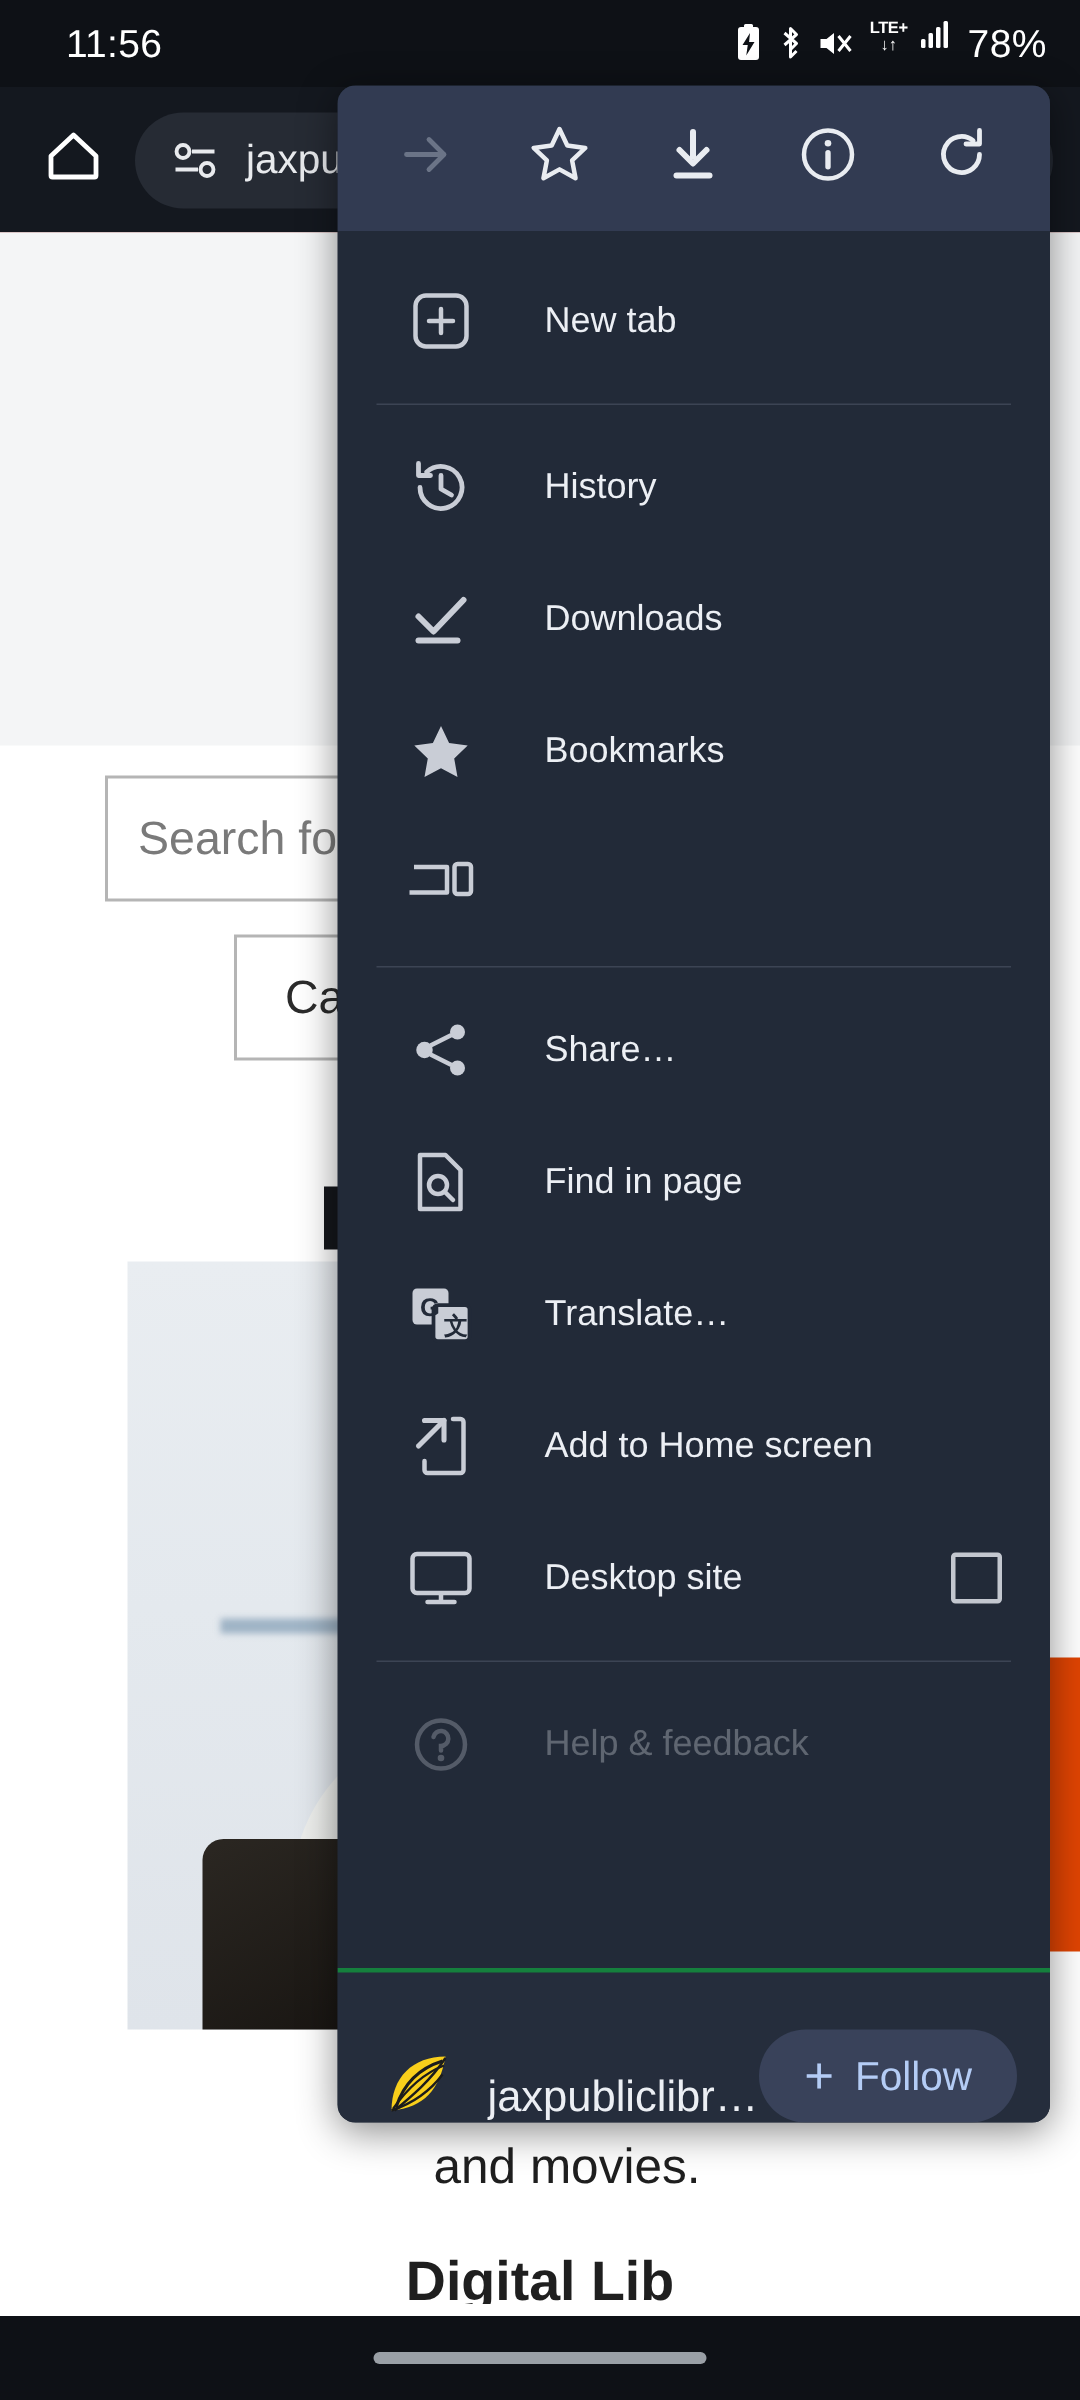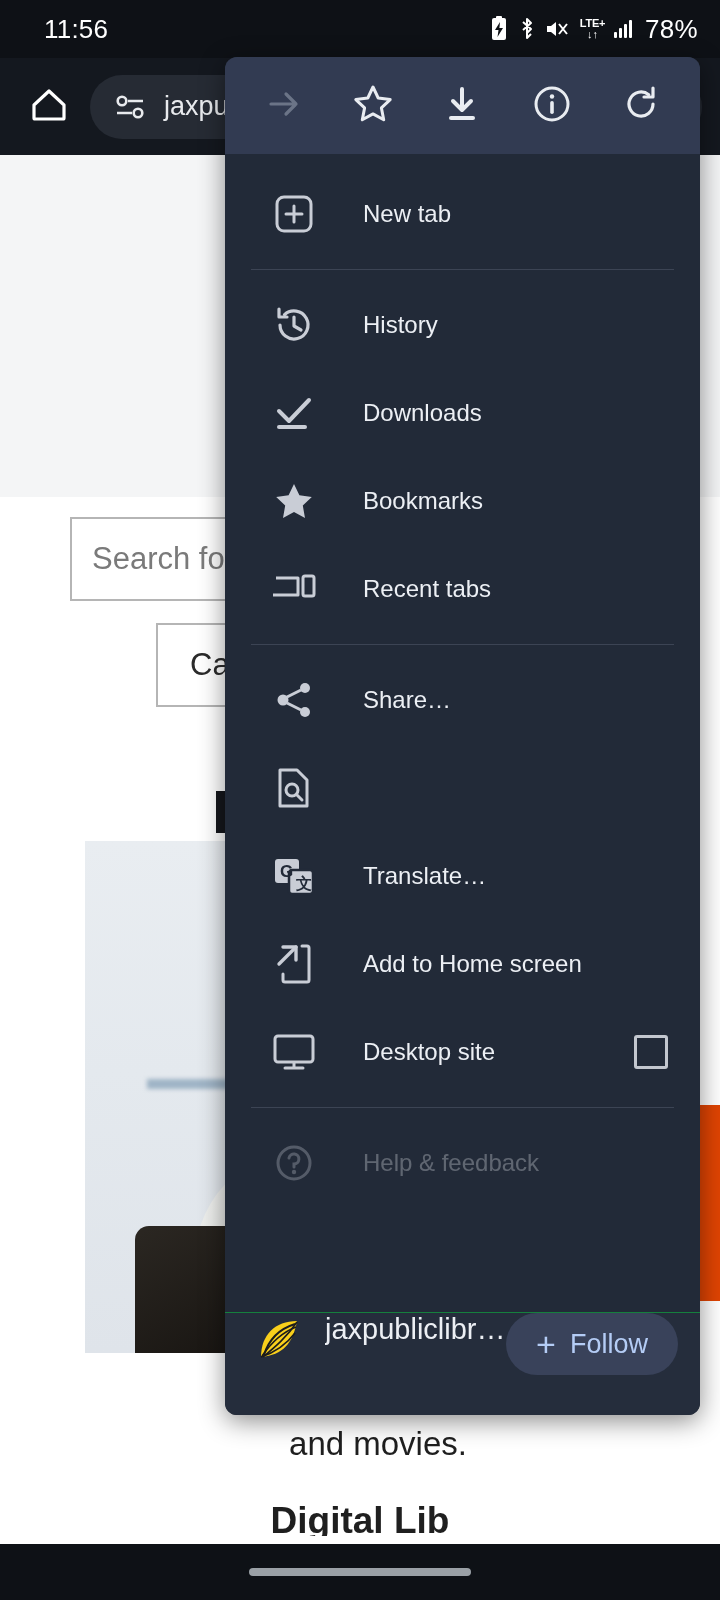--- a/index.html
+++ b/index.html
@@ -12,21 +12,21 @@
   #screen{ position:relative; width:720px; height:1600px; overflow:hidden; background:#ef4444; }
 
   
   .statusbar{
     position:absolute; left:0; top:0; width:720px; height:58px;
     background:#0e1116; color:#ffffff;
     display:flex; align-items:center; justify-content:space-between;
     padding:0 22px;
   }
   .sb-time{ font-size:26px; letter-spacing:.2px; font-weight:400; padding-left:22px;}
-  .sb-right{ display:flex; align-items:center; gap:9px; }
+  .sb-right{ display:flex; gap:9px; }
   .sb-ico{ display:flex; align-items:center; }
   .sb-batt{ font-size:26px; margin-left:4px; letter-spacing:.3px;}
   .lte{ display:flex; flex-direction:column; align-items:center; line-height:1; }
   .lte b{ font-size:11px; font-weight:700; letter-spacing:-.3px;}
   .lte i{ font-size:11px; font-style:normal; }
   .bars{ display:flex; align-items:flex-end; gap:2px; height:18px;}
   .bars span{ width:3px; background:#fff; border-radius:1px;}
   .bars span:nth-child(1){height:6px}
   .bars span:nth-child(2){height:10px}
   .bars span:nth-child(3){height:14px}
@@ -130,22 +130,22 @@
   .mi-ico{ width:46px; display:flex; align-items:center; justify-content:center; flex:0 0 46px;}
   .mi-label{ margin-left:46px; font-size:24px; color:#eceff4; white-space:nowrap;}
   .mi-check{
     position:absolute; right:32px; width:34px; height:34px;
     border:3px solid #c3c7cf; border-radius:3px;
   }
   .sep{ height:1px; background:#3c4454; margin:11px 26px; }
   .mi-fade{ opacity:.30; }
   .menu-foot{
     position:absolute; left:0; bottom:0; width:475px; height:103px;
-    background:#252d3c; border-top:1px solid #15803d;
-    display:flex; align-items:flex-start; padding:0 22px 0 28px;
+    background:#252d3c; border-top:3px solid #15803d;
+    display:flex; align-items:flex-end; padding:0 22px 0 28px;
   }
   .acct-avatar{ width:52px; height:52px; flex:0 0 52px; display:flex; align-items:center; justify-content:center;}
   .acct-name{ margin-left:20px; font-size:29px; color:#eceff4; flex:1; white-space:nowrap; overflow:hidden;}
   .follow-btn{
     height:62px; border-radius:31px; background:#39425a;
     display:flex; align-items:center; gap:14px; padding:0 30px;
     color:#b4ccf5; font-size:27px;
   }
   .follow-plus{ font-size:34px; line-height:1; color:#b4ccf5; }
 
@@ -333,21 +333,20 @@
         <span class="mi-label">Bookmarks</span>
       </div>
 
       <div class="mi">
         <span class="mi-ico">
           <svg width="46" height="40" viewBox="0 0 46 40">
               <path d="M5 9 h22 v17 H2" fill="none" stroke="#c9cdd6" stroke-width="3" stroke-linejoin="round"></path>
               <rect x="32" y="7" width="11" height="20" rx="2" fill="none" stroke="#c9cdd6" stroke-width="3"></rect>
             </svg>
         </span>
-        <span class="mi-label">Recent tabs</span>
       </div>
 
       <div class="sep"></div>
 
       <div class="mi">
         <span class="mi-ico">
           <svg width="44" height="44" viewBox="0 0 44 44">
               <circle cx="33" cy="10" r="5" fill="#c9cdd6"></circle>
               <circle cx="33" cy="34" r="5" fill="#c9cdd6"></circle>
               <circle cx="11" cy="22" r="5.5" fill="#c9cdd6"></circle>
@@ -359,20 +358,21 @@
       </div>
 
       <div class="mi">
         <span class="mi-ico">
           <svg width="40" height="44" viewBox="0 0 40 44">
               <path d="M6 4 h17 l10 10 v26 H6z" fill="none" stroke="#c9cdd6" stroke-width="3" stroke-linejoin="round"></path>
               <circle cx="18" cy="24" r="6" fill="none" stroke="#c9cdd6" stroke-width="3"></circle>
               <line x1="22.5" y1="28.5" x2="28" y2="34" stroke="#c9cdd6" stroke-width="3" stroke-linecap="round"></line>
             </svg>
         </span>
+        <span class="mi-label">Find in page</span>
       </div>
 
       <div class="mi">
         <span class="mi-ico">
           <svg width="44" height="44" viewBox="0 0 44 44">
             <rect x="3" y="5" width="24" height="24" rx="3" fill="#c9cdd6"></rect>
             <rect x="17" y="16" width="24" height="24" rx="3" fill="#c9cdd6" stroke="#222a38" stroke-width="2.5"></rect>
             <text x="8" y="23" font-family="Liberation Sans, sans-serif" font-size="17" font-weight="700" fill="#222a38">G</text>
             <text x="24" y="35" font-family="Liberation Sans, sans-serif" font-size="16" font-weight="700" fill="#222a38">文</text>
           </svg>

